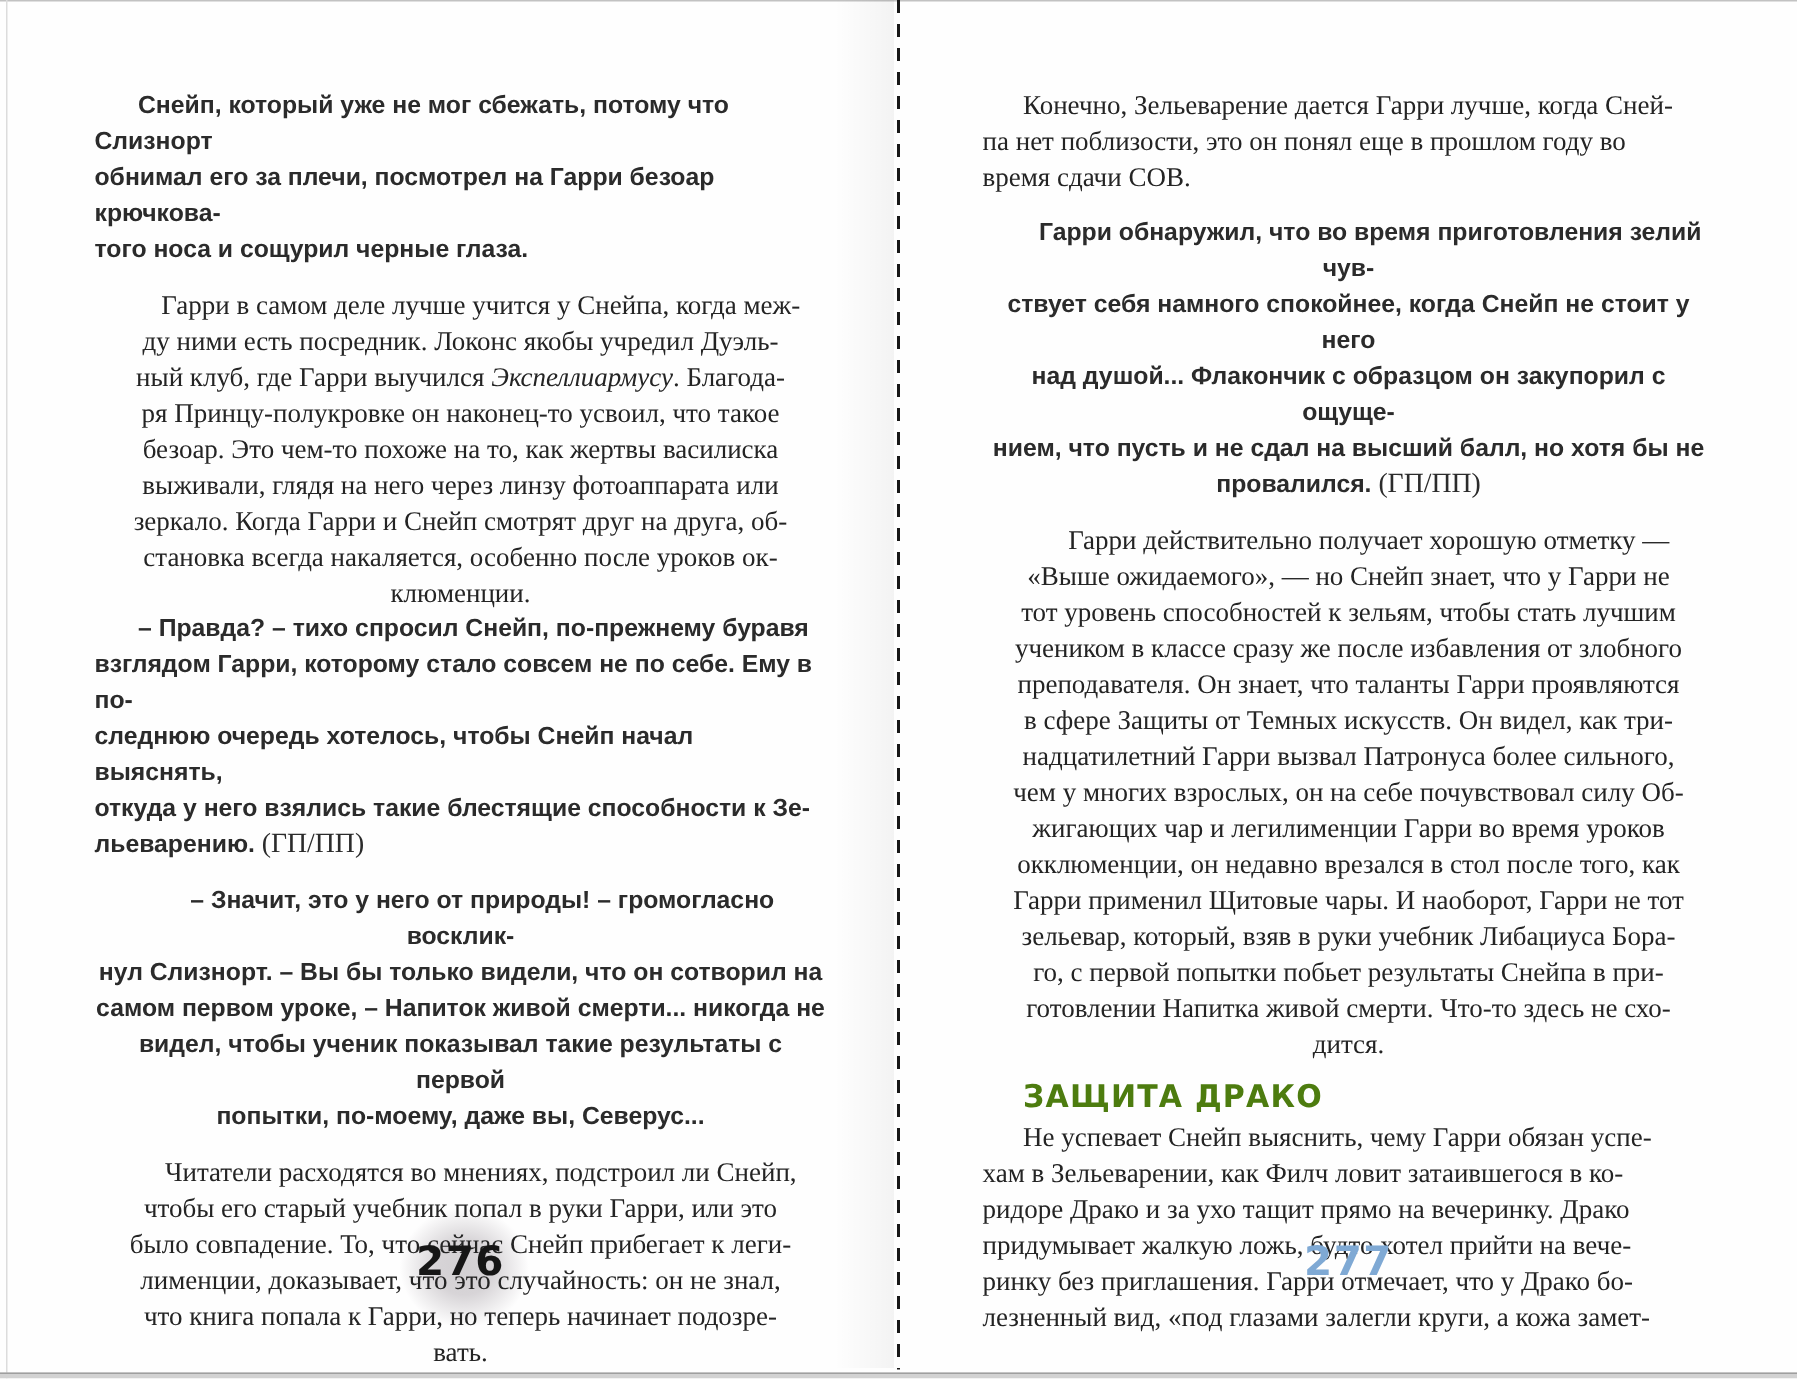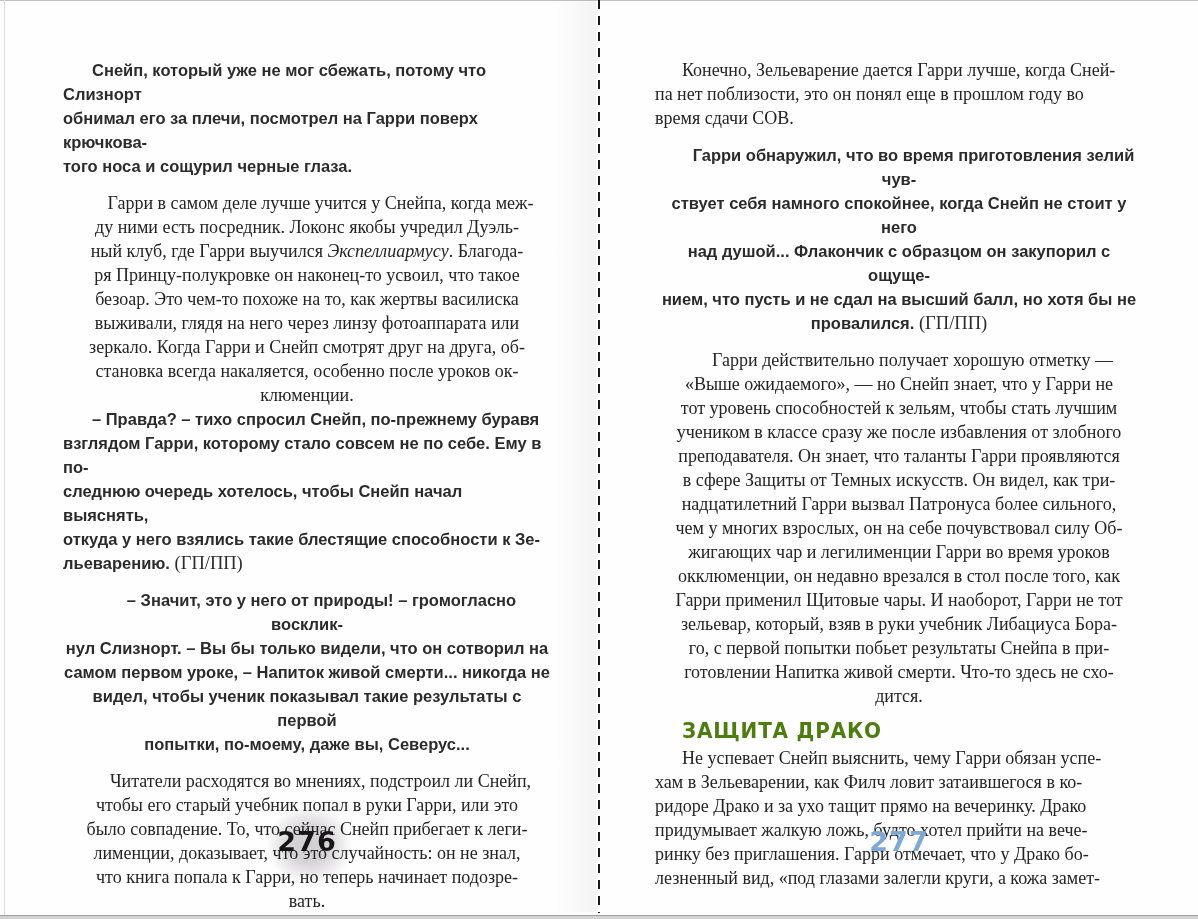--- a/index.html
+++ b/index.html
@@ -71,21 +71,21 @@
 </head>
 <body>
 
 <div class="edge-top"></div>
 <div class="edge-left"></div>
 <div class="spine-shade"></div>
 <div class="divider"></div>
 
 <div class="page page-left">
   <p class="quote-para">Снейп, который уже не мог сбежать, потому что Слизнорт
-обнимал его за плечи, посмотрел на Гарри поверх крючкова-
+обнимал его за плечи, посмотрел на Гарри безоар крючкова-
 того носа и сощурил черные глаза.</p>
   <p class="body-para gap"><span>Гарри в самом деле лучше учится у Снейпа, когда меж-
 ду ними есть посредник. Локонс якобы учредил Дуэль-
 ный клуб, где Гарри выучился </span><span class="spell">Экспеллиармусу</span><span>. Благода-
 ря Принцу-полукровке он наконец-то усвоил, что такое
 безоар. Это чем-то похоже на то, как жертвы василиска
 выживали, глядя на него через линзу фотоаппарата или
 зеркало. Когда Гарри и Снейп смотрят друг на друга, об-
 становка всегда накаляется, особенно после уроков ок-
 клюменции.</span></p>

